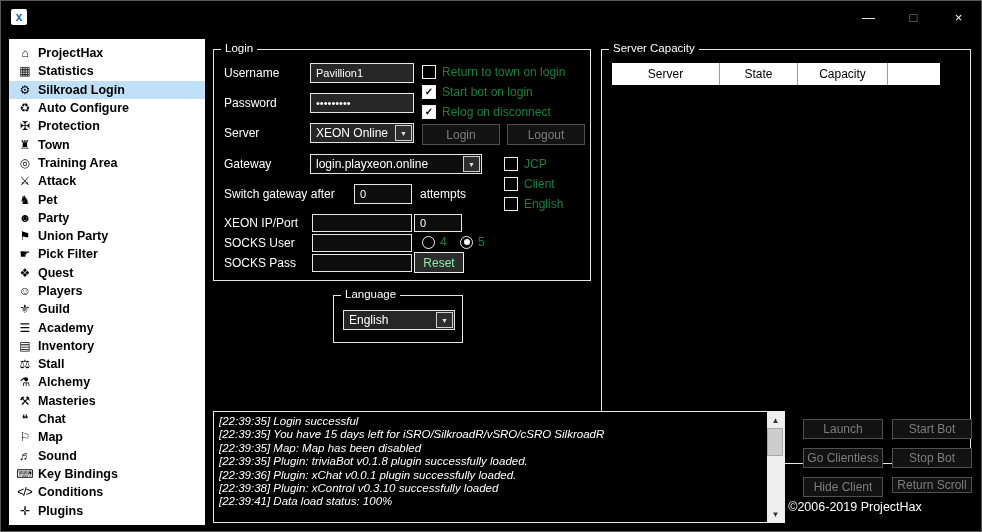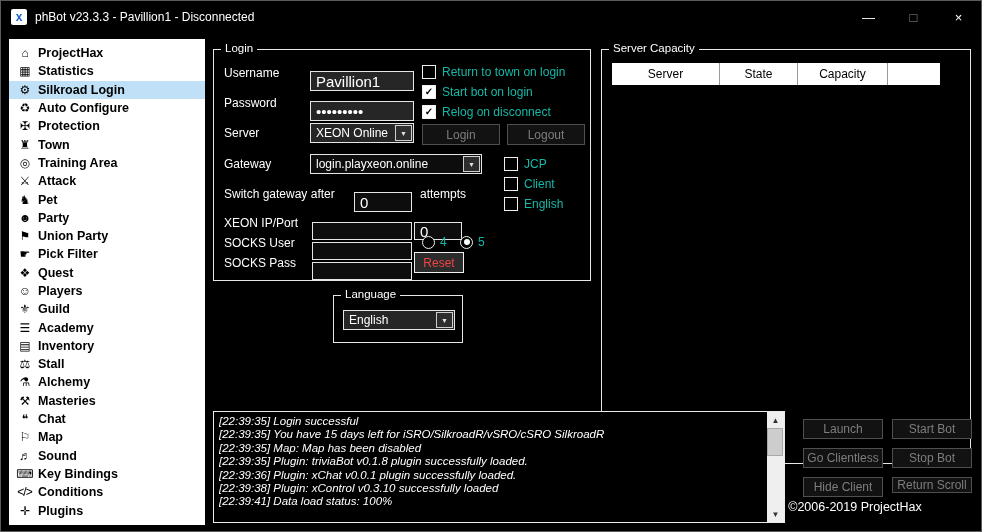--- a/index.html
+++ b/index.html
@@ -17,37 +17,37 @@
   .sidebar{position:absolute;left:8px;top:38px;width:196px;height:486px;background:#fff;padding-top:5px;
     box-sizing:border-box;overflow:hidden;}
   .side-item{height:18.3px;display:flex;align-items:center;padding-left:7px;color:#000;font-size:12.5px;font-weight:700;white-space:nowrap;}
   .side-item.selected{background:#bfe0f7;}
   .sicon{width:17px;margin-right:5px;font-size:12px;font-weight:400;text-align:center;flex:none;letter-spacing:-1px;overflow:hidden;}
   
   .groupbox{position:absolute;border:1px solid #e6e6e6;box-sizing:border-box;}
   .gb-title{position:absolute;top:-8px;left:7px;background:#000;padding:0 4px;color:#fff;font-size:11.5px;white-space:nowrap;}
   .flabel{position:absolute;color:#fff;font-size:12px;white-space:nowrap;}
   
-  .tinput{position:absolute;background:#262626;border:1px solid #e6e6e6;color:#fff;font-size:15px;padding:0 5px;
-    box-sizing:border-box;font-family:inherit;outline:none;margin-top:8px;}
+  .tinput{position:absolute;background:#262626;border:1px solid #e6e6e6;color:#fff;font-size:11px;padding:0 5px;
+    box-sizing:border-box;font-family:inherit;outline:none;}
   .tinput.dark{background:#0d0d0d;}
   .tselect{position:absolute;background:#262626;border:1px solid #e6e6e6;color:#fff;font-size:12px;box-sizing:border-box;
     display:flex;align-items:center;padding-left:5px;}
   .sel-text{flex:1;overflow:hidden;white-space:nowrap;}
   .sel-arrow{width:15px;align-self:stretch;margin:1px;border:1px solid #d0d0d0;background:#2e2e2e;display:flex;
     align-items:center;justify-content:center;font-size:7px;color:#e0e0e0;flex:none;}
-  .cbrow{position:absolute;display:flex;align-items:center;color:#14b8a6;font-size:12px;white-space:nowrap;}
+  .cbrow{position:absolute;display:flex;align-items:center;color:#15803d;font-size:12px;white-space:nowrap;}
   .cb{width:12px;height:12px;border:1px solid #f0f0f0;background:#000;margin-right:6px;flex:none;box-sizing:content-box;}
   .cb.checked{background:#fff;}
   .cb.checked::before{content:"✓";display:block;color:#000;font-size:10px;line-height:12px;text-align:center;font-weight:700;}
   .rb{width:11px;height:11px;border:1px solid #f0f0f0;border-radius:50%;background:#000;margin-right:5px;flex:none;position:relative;}
   .rb.selected::before{content:"";position:absolute;left:2.5px;top:2.5px;width:6px;height:6px;border-radius:50%;background:#fff;}
   .btn{position:absolute;display:flex;align-items:center;justify-content:center;font-size:12px;box-sizing:border-box;white-space:nowrap;}
   .btn.disabled{background:#121212;border:1px solid #4f4f4f;color:#7d7d7d;}
-  .btn.primary{background:#2b2b2b;border:1px solid #f0f0f0;color:#ef4444;}
+  .btn.primary{background:#2b2b2b;border:1px solid #f0f0f0;color:#86efac;}
   
   .sc-header{position:absolute;left:10px;top:13px;right:30px;height:22px;background:#fff;display:flex;}
   .sc-col{border-right:1px solid #9a9a9a;color:#000;font-size:12px;display:flex;align-items:center;justify-content:center;box-sizing:border-box;}
   .sc-col.stub{border-right:none;flex:1;}
   
   .logbox{position:absolute;left:212px;top:410px;width:572px;height:112px;border:1px solid #ececec;background:#000;box-sizing:border-box;}
   .log-lines{position:absolute;left:5px;top:3px;right:20px;bottom:2px;overflow:hidden;font-style:italic;}
   .log-line{color:#fff;font-size:11.5px;line-height:13.4px;white-space:nowrap;}
   .vscroll{position:absolute;right:0;top:0;bottom:0;width:17px;background:#efefef;}
   .sarrow{position:absolute;left:0;width:17px;height:16px;display:flex;align-items:center;justify-content:center;font-size:8px;color:#333;}
@@ -56,21 +56,20 @@
   .sthumb{position:absolute;left:0;top:16px;width:16px;height:28px;background:#cdcdcd;border:1px solid #a9a9a9;box-sizing:border-box;}
   .copyright{position:absolute;left:768px;top:499px;width:172px;text-align:center;color:#fff;font-size:12.5px;white-space:nowrap;}
 </style>
 </head>
 <body>
 
 <div class="window">
 
   <div class="titlebar">
     <span class="appicon">x</span>
-    <span class="title">phBot v23.3.3 - Pavillion1 - Disconnected</span>
     <div class="winbtns">
       <div class="winbtn">—</div>
       <div class="winbtn dim">□</div>
       <div class="winbtn">×</div>
     </div>
   </div>
 
   <div class="sidebar">
 
   <div class="side-item">

